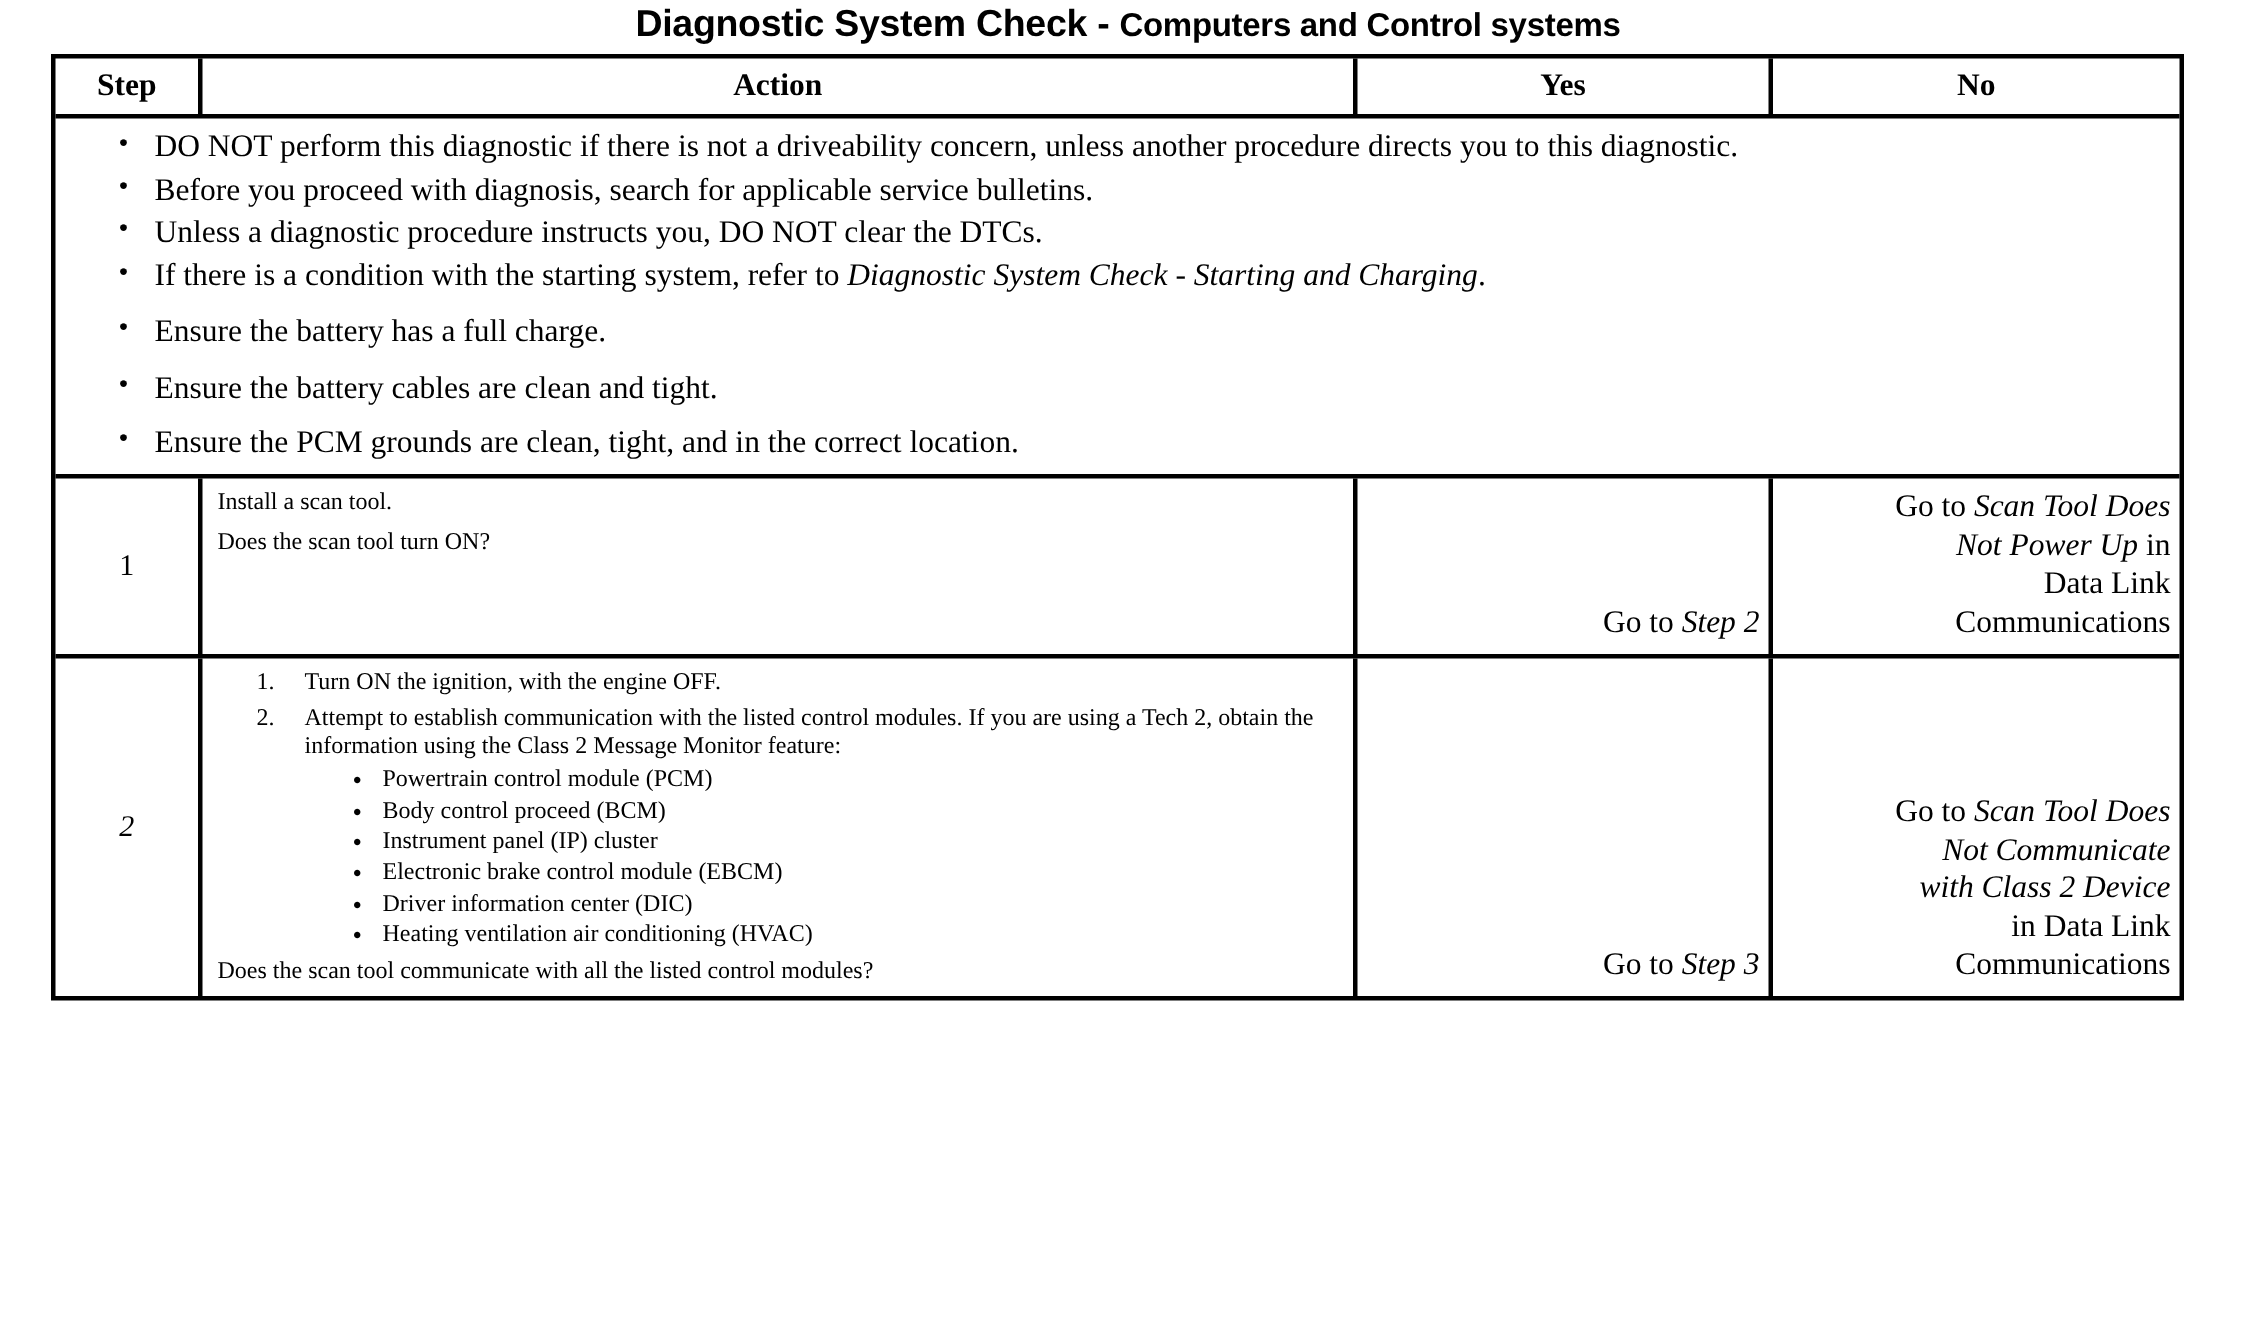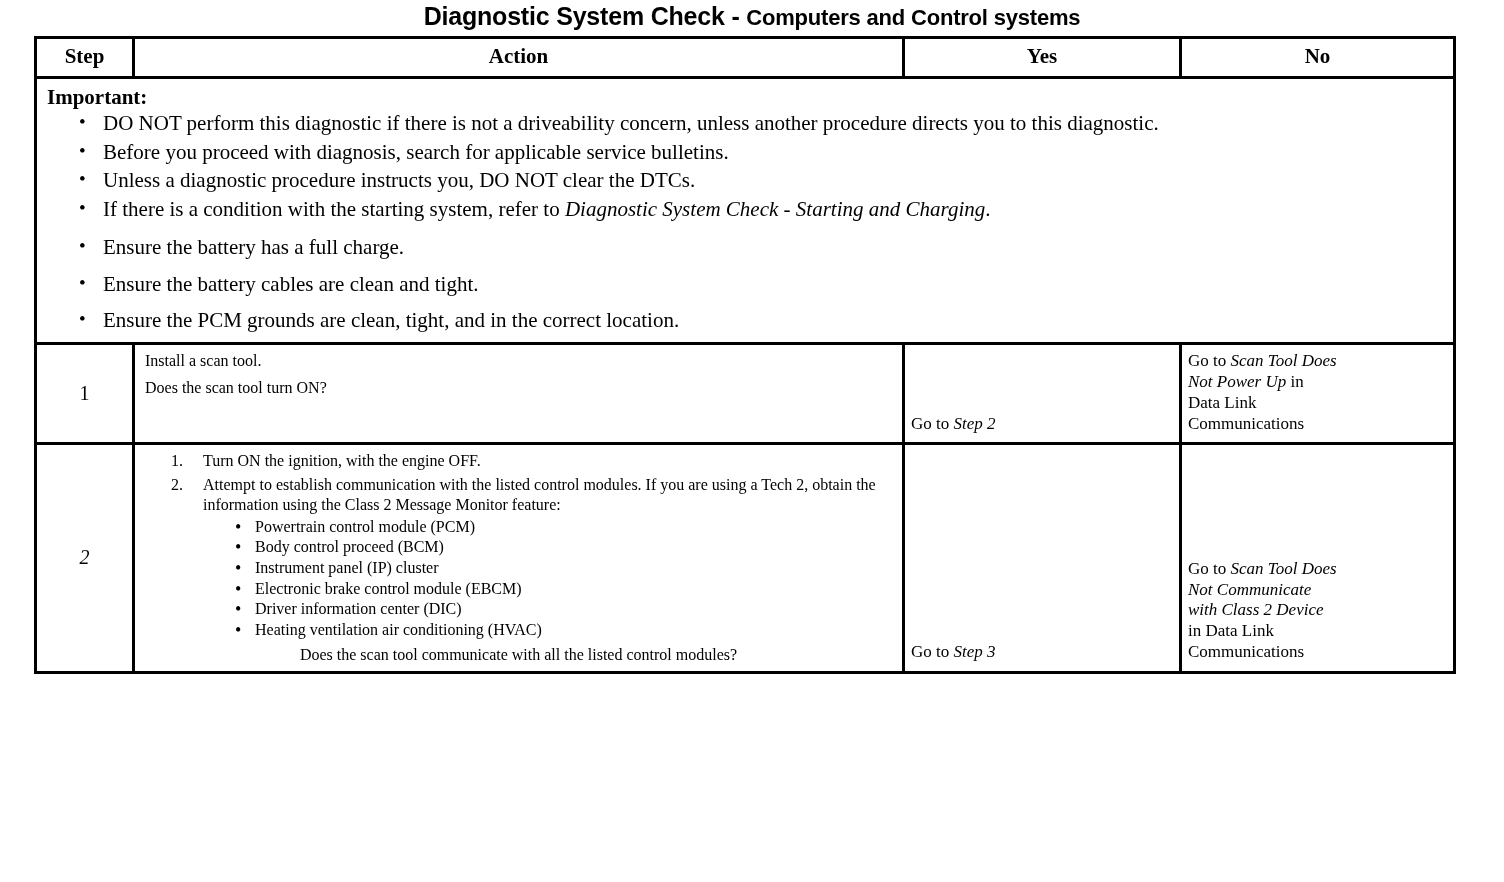--- a/index.html
+++ b/index.html
@@ -160,33 +160,33 @@
     padding-left: 22px;
     line-height: 1.29;
   }
   ul.mod-list > li::before {
     content: "\2022";
     position: absolute;
     left: 2px;
     top: -1px;
     font-size: 18px;
   }
-  .tail-q { margin-top: 6px; text-align: center; }
+  .tail-q { margin-top: 6px; }
 
   
   .ans {
     display: flex;
     flex-direction: column;
     justify-content: flex-end;
     align-items: center;
     height: 100%;
     box-sizing: border-box;
-    font-size: 17px;
+    font-size: 21px;
     line-height: 1.22;
-    text-align: left;
+    text-align: right;
     padding: 6px 6px 8px 6px;
   }
   .ans.top {
     justify-content: flex-start;
   }
   .ans .line { display: block; width: 100%; }
 </style>
 </head>
 <body>
 
@@ -200,21 +200,20 @@
 
     <div class="row header-row">
       <div class="cell c-step">Step</div>
       <div class="cell c-action">Action</div>
       <div class="cell c-yes">Yes</div>
       <div class="cell c-no">No</div>
     </div>
 
     <div class="row important-row">
       <div class="cell cell-full">
-        <div class="important-label">Important:</div>
         <ul class="imp-list">
           <li>DO NOT perform this diagnostic if there is not a driveability concern, unless another procedure directs you to this diagnostic.</li>
           <li>Before you proceed with diagnosis, search for applicable service bulletins.</li>
           <li>Unless a diagnostic procedure instructs you, DO NOT clear the DTCs.</li>
           <li><span>If there is a condition with the starting system, refer to </span><span class="ital">Diagnostic System Check - Starting and Charging</span><span>.</span></li>
           <li class="spaced">Ensure the battery has a full charge.</li>
           <li class="spaced">Ensure the battery cables are clean and tight.</li>
           <li>Ensure the PCM grounds are clean, tight, and in the correct location.</li>
         </ul>
       </div>

